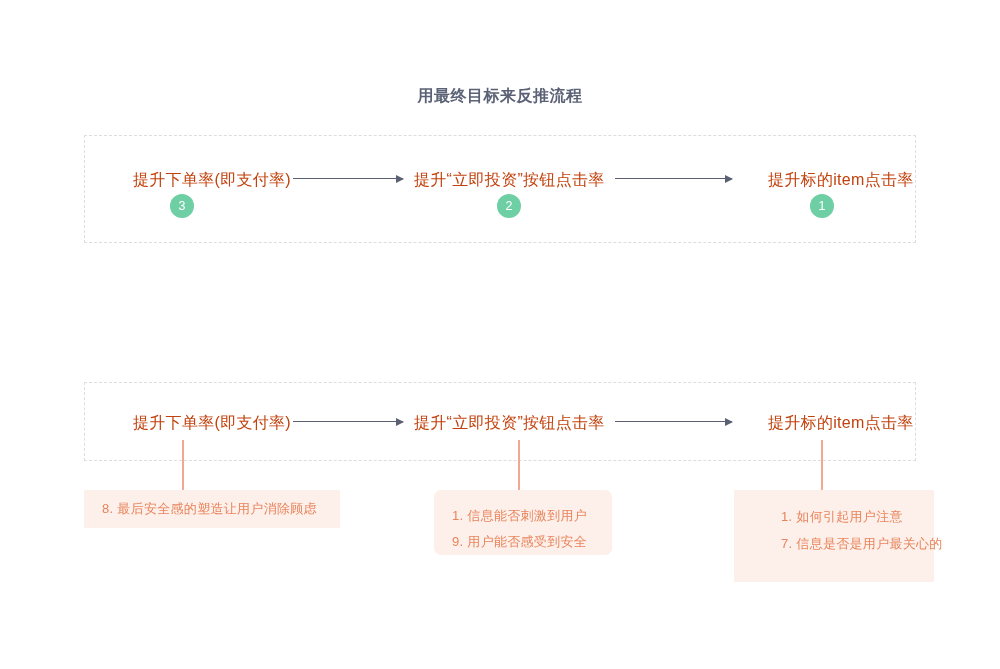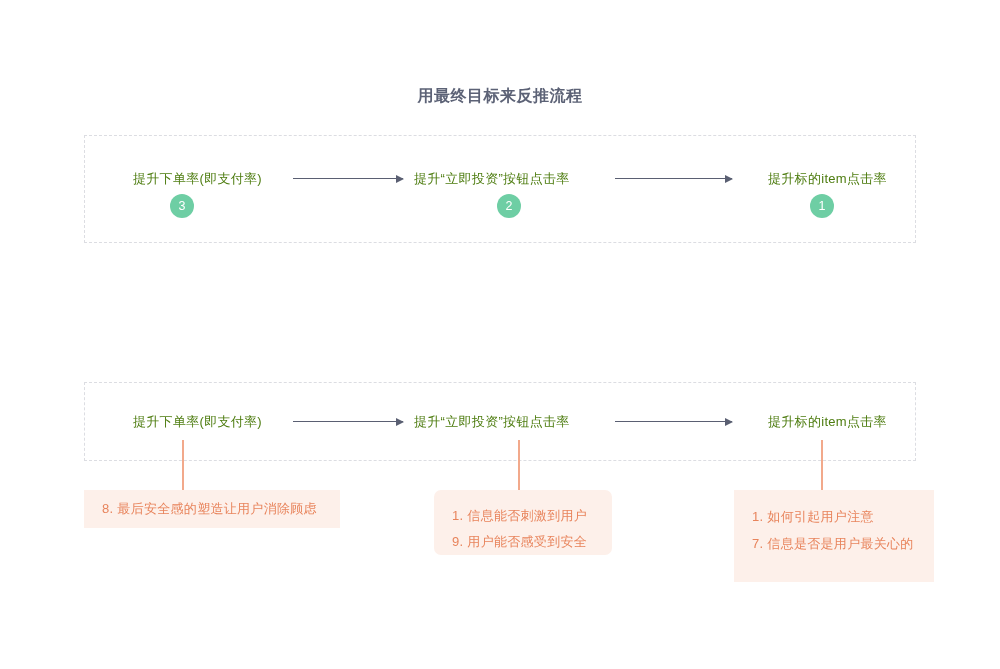--- a/index.html
+++ b/index.html
@@ -43,22 +43,22 @@
     border: 1px dashed #dcdde2;
     box-sizing: border-box;
     background: transparent;
   }
   .flow-box-1 { top: 135px; height: 108px; }
   .flow-box-2 { top: 382px; height: 79px; }
 
   
   .node {
     position: absolute;
-    font-size: 13px;
-    color: #4d7c0f;
+    font-size: 16px;
+    color: #c2410c;
     white-space: nowrap;
     letter-spacing: 0.3px;
   }
   .row1 .node { top: 170px; }
   .row2 .node { top: 413px; }
 
   .node-1 { left: 133px; }
   .node-2 { left: 414px; }
   .node-3 { left: 743px; margin-left: 25px; }
 
@@ -124,21 +124,21 @@
 
   .cond-line {
     font-size: 13px;
     color: #e8845c;
     line-height: 27px;
     white-space: nowrap;
     letter-spacing: 0.3px;
   }
   .cond-box-1 .cond-line { line-height: 12px; }
   .cond-box-2 .cond-line { line-height: 26px; }
-  .cond-box-3 .cond-line { line-height: 27px; }
+  .cond-box-3 .cond-line { line-height: 27px; margin-left: 29px; }
 </style>
 </head>
 <body>
 
 <div class="page">
 
   <div class="section-title title-1">用最终目标来反推流程</div>
 
   <div class="flow-box flow-box-1"></div>
 

